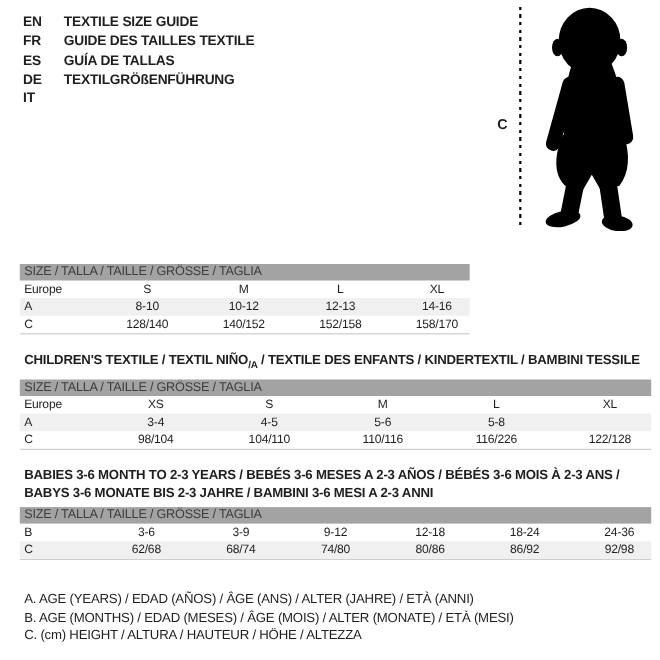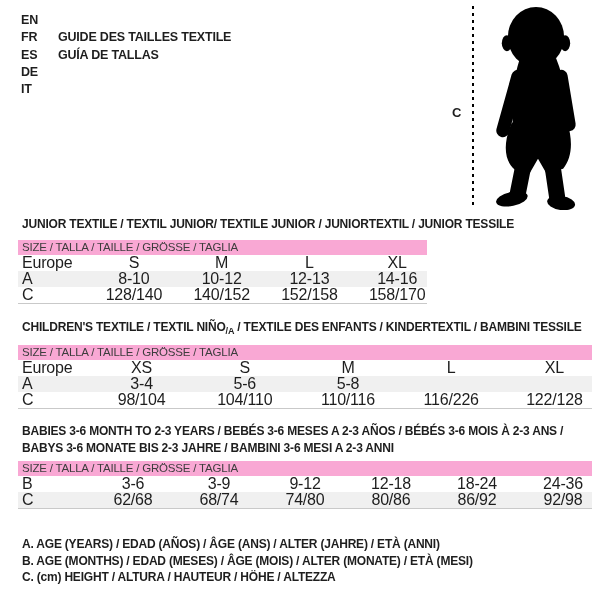--- a/index.html
+++ b/index.html
@@ -18,52 +18,54 @@
   .silhouette { position:absolute; left:483px; top:4px; }
 
   
   .sec-title { position:absolute; left:22px; font-size:12px; font-weight:bold; line-height:17px; }
   .sec-title sub { font-size:9px; }
 
   
   .size-table { position:absolute; left:18px; border-bottom:1px solid #c9c9c9; }
   .t1 { width:409px; }
   .t2, .t3 { width:574px; }
-  .bar { background:#f9a8d4; color:#3d3d3d; font-size:11.5px; line-height:15px; height:15px; padding-left:4px; }
-  .t-row { display:grid; height:16px; line-height:16px; font-size:16px;gap:28px; }
+  .bar { background:#a3a3a3; color:#3d3d3d; font-size:11.5px; line-height:15px; height:15px; padding-left:4px; }
+  .t-row { display:grid; height:16px; line-height:16px; font-size:11px;gap:28px; }
   .t1 .t-row { grid-template-columns:58px repeat(4, 1fr); }
   .t2 .t-row { grid-template-columns:58px repeat(5, 1fr); }
   .t3 .t-row { grid-template-columns:58px repeat(6, 1fr); }
   .t-row .cell { text-align:center; }
   .t-row .cell.label { text-align:left; padding-left:4px; }
   .t-row.stripe { background:#f0f0f0; }
 
   
   .notes { position:absolute; left:22px; top:536px; }
-  .note-line { font-size:12px; font-weight:bold; line-height:16.5px; }
+  .note-line { font-size:12px; font-weight:normal; line-height:16.5px; }
 </style>
 </head>
 <body>
 
 <div class="page">
 
   <div class="lang-block">
     <div class="lang-row">
       <span class="lang-code">EN</span>
+      <span class="lang-label">TEXTILE SIZE GUIDE</span>
     </div>
     <div class="lang-row">
       <span class="lang-code">FR</span>
       <span class="lang-label">GUIDE DES TAILLES TEXTILE</span>
     </div>
     <div class="lang-row">
       <span class="lang-code">ES</span>
       <span class="lang-label">GUÍA DE TALLAS</span>
     </div>
     <div class="lang-row">
       <span class="lang-code">DE</span>
+      <span class="lang-label">TEXTILGRÖßENFÜHRUNG</span>
     </div>
     <div class="lang-row">
       <span class="lang-code">IT</span>
     </div>
   </div>
 
   <div class="measure-line"></div>
   <div class="figure-label">C</div>
   <div class="silhouette">
     <svg width="112" height="206" viewBox="0 0 110 205" xmlns="http://www.w3.org/2000/svg">
@@ -76,21 +78,20 @@
         <line x1="77" y1="72" x2="85" y2="120" stroke="#000" stroke-width="13" stroke-linecap="round"></line>
         <path d="M28 118 C19 138 20 156 31 165 L46 168 L54 154 L62 168 L79 164 C88 153 89 136 83 118 Z"></path>
         <line x1="40" y1="158" x2="34" y2="188" stroke="#000" stroke-width="16" stroke-linecap="round"></line>
         <line x1="68" y1="158" x2="73" y2="192" stroke="#000" stroke-width="16" stroke-linecap="round"></line>
         <ellipse cx="28" cy="194" rx="16" ry="7" transform="rotate(-12 28 194)"></ellipse>
         <ellipse cx="77" cy="198" rx="14" ry="7" transform="rotate(8 77 198)"></ellipse>
       </g>
     </svg>
   </div>
 
-  <div class="sec-title" style="top:216px">JUNIOR TEXTILE / TEXTIL JUNIOR/ TEXTILE JUNIOR / JUNIORTEXTIL / JUNIOR TESSILE</div>
   <div class="size-table t1" style="top:240px">
     <div class="bar">SIZE / TALLA / TAILLE / GRÖSSE / TAGLIA</div>
     <div class="t-row">
       <div class="cell label">Europe</div>
       <div class="cell">S</div>
       <div class="cell">M</div>
       <div class="cell">L</div>
       <div class="cell">XL</div>
     </div>
     <div class="t-row stripe">
@@ -118,20 +119,21 @@
       <div class="cell label">Europe</div>
       <div class="cell">XS</div>
       <div class="cell">S</div>
       <div class="cell">M</div>
       <div class="cell">L</div>
       <div class="cell">XL</div>
     </div>
     <div class="t-row stripe">
       <div class="cell label">A</div>
       <div class="cell">3-4</div>
+      <div class="cell">4-5</div>
       <div class="cell">5-6</div>
       <div class="cell">5-8</div>
     </div>
     <div class="t-row">
       <div class="cell label">C</div>
       <div class="cell">98/104</div>
       <div class="cell">104/110</div>
       <div class="cell">110/116</div>
       <div class="cell">116/226</div>
       <div class="cell">122/128</div>

